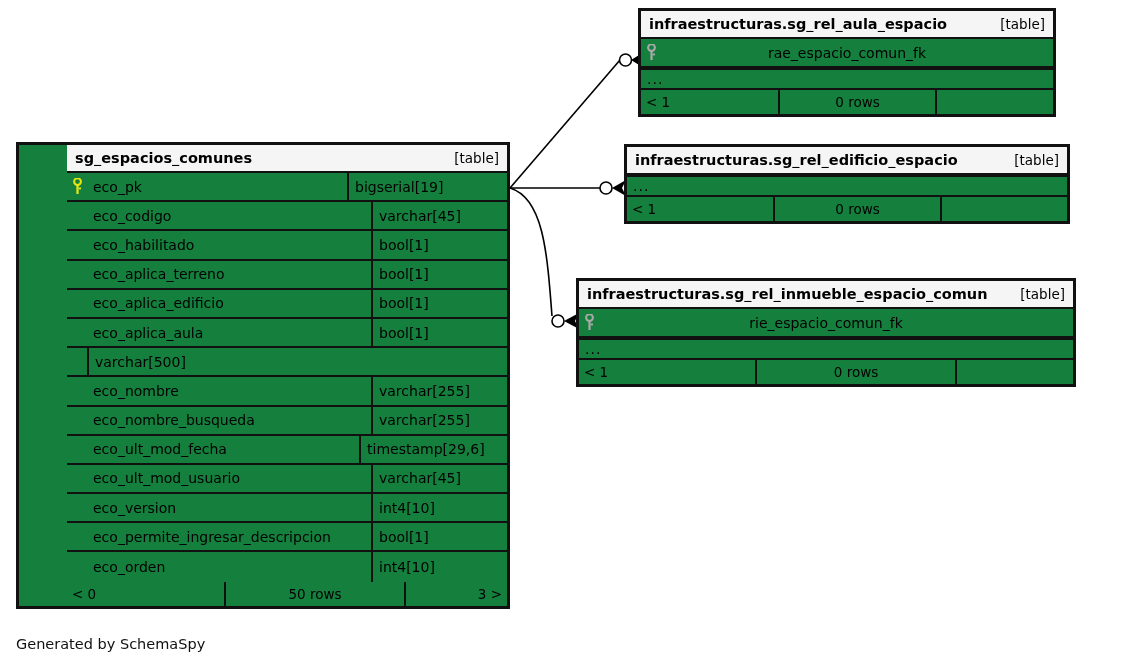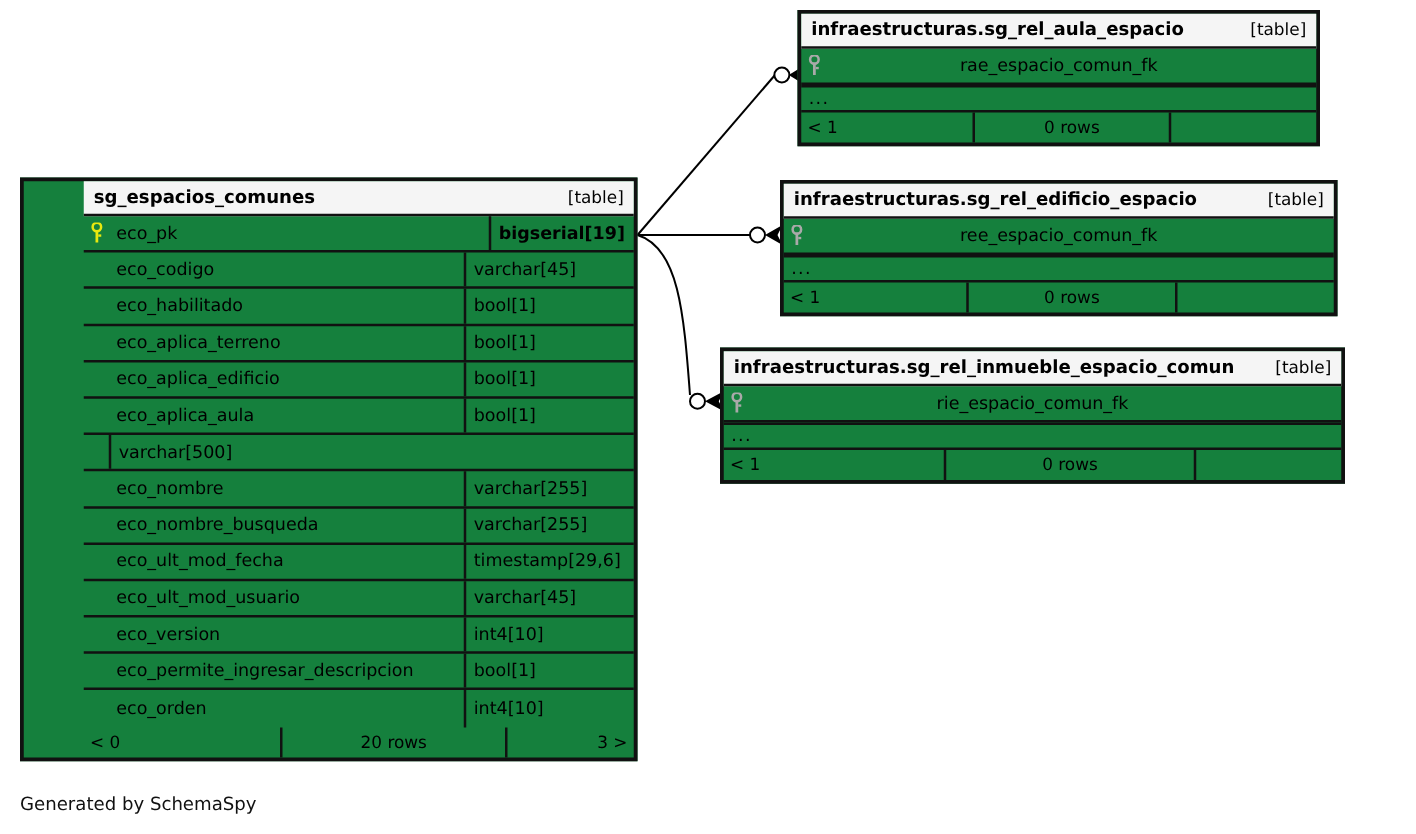--- a/index.html
+++ b/index.html
@@ -176,21 +176,21 @@
     <div id="main-columns">
         <div class="col-row">
           <span class="keycell">
             <svg width="11" height="17" viewBox="0 0 11 17" aria-hidden="true">
               <circle cx="5.5" cy="3.6" r="3.4" fill="none" stroke="#e8e80f" stroke-width="2"></circle>
               <rect x="4.4" y="6" width="2.2" height="10" fill="#e8e80f"></rect>
               <rect x="6.6" y="9.5" width="2.4" height="1.9" fill="#e8e80f"></rect>
             </svg>
           </span>
           <span class="col-name">eco_pk</span>
-          <span class="col-type" style="width: 116px; font-weight: bold;">bigserial[19]</span>
+          <span class="col-type" style="width: 160px;">bigserial[19]</span>
         </div>
         <div class="col-row">
           <span class="indent"></span>
           <span class="col-name">eco_codigo</span>
           <span class="col-type" style="width: 136px;">varchar[45]</span>
         </div>
         <div class="col-row">
           <span class="indent"></span>
           <span class="col-name">eco_habilitado</span>
           <span class="col-type" style="width: 136px;">bool[1]</span>
@@ -220,21 +220,21 @@
           <span class="col-type" style="width: 136px;">varchar[255]</span>
         </div>
         <div class="col-row">
           <span class="indent"></span>
           <span class="col-name">eco_nombre_busqueda</span>
           <span class="col-type" style="width: 136px;">varchar[255]</span>
         </div>
         <div class="col-row">
           <span class="indent"></span>
           <span class="col-name">eco_ult_mod_fecha</span>
-          <span class="col-type" style="width: 136px;">timestamp[29,6]</span>
+          <span class="col-type" style="width: 148px;">timestamp[29,6]</span>
         </div>
         <div class="col-row">
           <span class="indent"></span>
           <span class="col-name">eco_ult_mod_usuario</span>
           <span class="col-type" style="width: 136px;">varchar[45]</span>
         </div>
         <div class="col-row">
           <span class="indent"></span>
           <span class="col-name">eco_version</span>
           <span class="col-type" style="width: 136px;">int4[10]</span>
@@ -245,21 +245,21 @@
           <span class="col-type" style="width: 136px;">bool[1]</span>
         </div>
         <div class="col-row">
           <span class="indent"></span>
           <span class="col-name">eco_orden</span>
           <span class="col-type" style="width: 136px;">int4[10]</span>
         </div>
       </div>
     <div class="footer-row">
       <div class="footer-cell fc-left" style="width:157px;">&lt; 0</div>
-      <div class="footer-cell fc-center" style="width:180px;">20 rows</div>
+      <div class="footer-cell fc-center" style="width:180px;">50 rows</div>
       <div class="footer-cell fc-right" style="flex:1 1 auto;">3 &gt;</div>
     </div>
   </div>
 
   <div class="table-box" id="rel-table-0" style="left:638px; top:8px; width:418px;">
     <div class="tbl-header">
       <span class="tbl-title">infraestructuras.sg_rel_aula_espacio</span>
       <span class="tbl-tag">[table]</span>
     </div>
     <div class="col-row">
@@ -278,30 +278,20 @@
       <div class="footer-cell fc-center" style="width:157px;">0 rows</div>
       <div class="footer-cell fc-right" style="flex:1 1 auto;"></div>
     </div>
   </div>
 
   <div class="table-box" id="rel-table-1" style="left:624px; top:144px; width:446px;">
     <div class="tbl-header">
       <span class="tbl-title">infraestructuras.sg_rel_edificio_espacio</span>
       <span class="tbl-tag">[table]</span>
     </div>
-    <div class="col-row">
-      <span class="keycell">
-        <svg width="11" height="17" viewBox="0 0 11 17" aria-hidden="true">
-          <circle cx="5.5" cy="3.6" r="3.4" fill="none" stroke="#a9a9a9" stroke-width="2"></circle>
-          <rect x="4.4" y="6" width="2.2" height="10" fill="#a9a9a9"></rect>
-          <rect x="6.6" y="9.5" width="2.4" height="1.9" fill="#a9a9a9"></rect>
-        </svg>
-      </span>
-      <span class="centered-name">ree_espacio_comun_fk</span>
-    </div>
     <div class="ellipsis-row">...</div>
     <div class="footer-row">
       <div class="footer-cell fc-left" style="width:146px;">&lt; 1</div>
       <div class="footer-cell fc-center" style="width:167px;">0 rows</div>
       <div class="footer-cell fc-right" style="flex:1 1 auto;"></div>
     </div>
   </div>
 
   <div class="table-box" id="rel-table-2" style="left:576px; top:278px; width:500px;">
     <div class="tbl-header">

